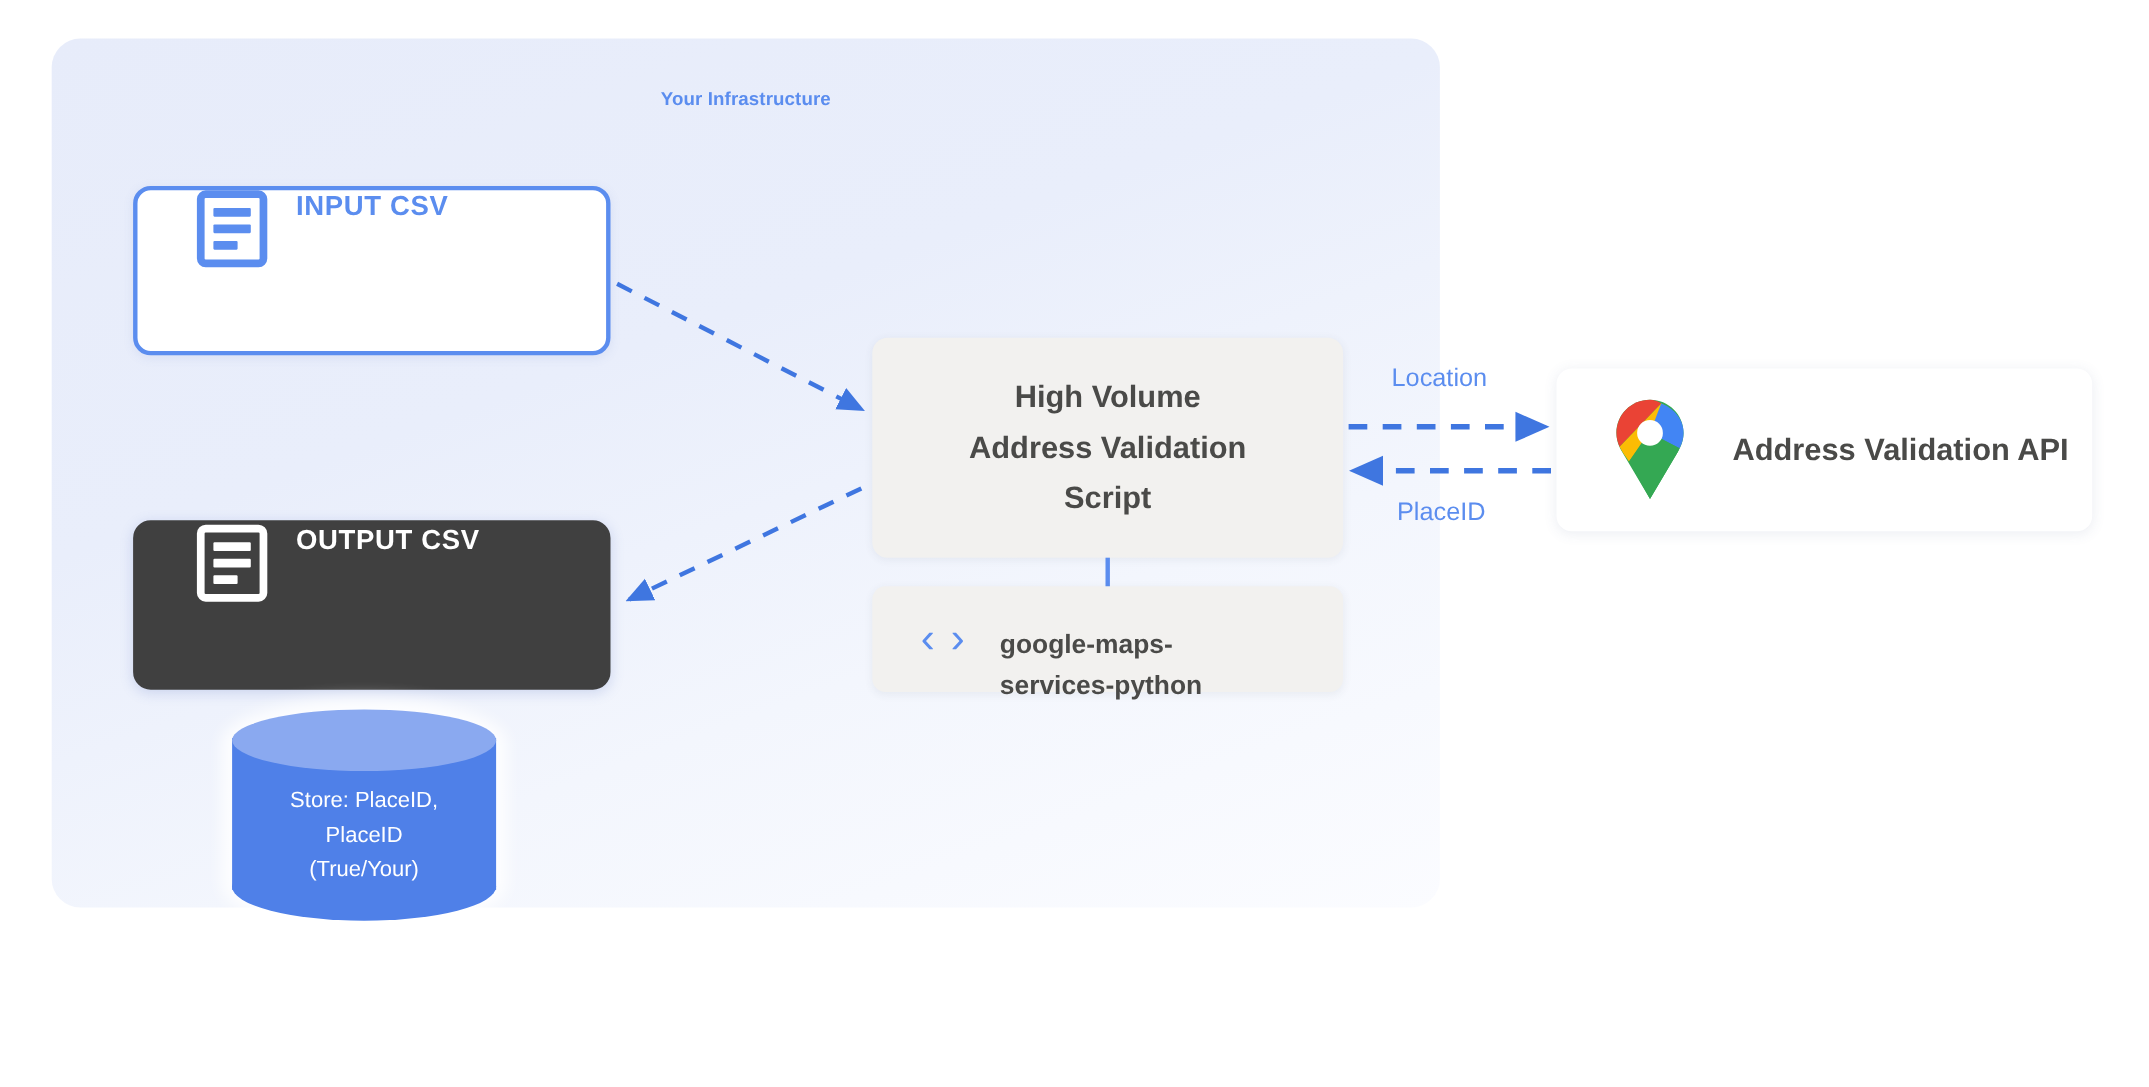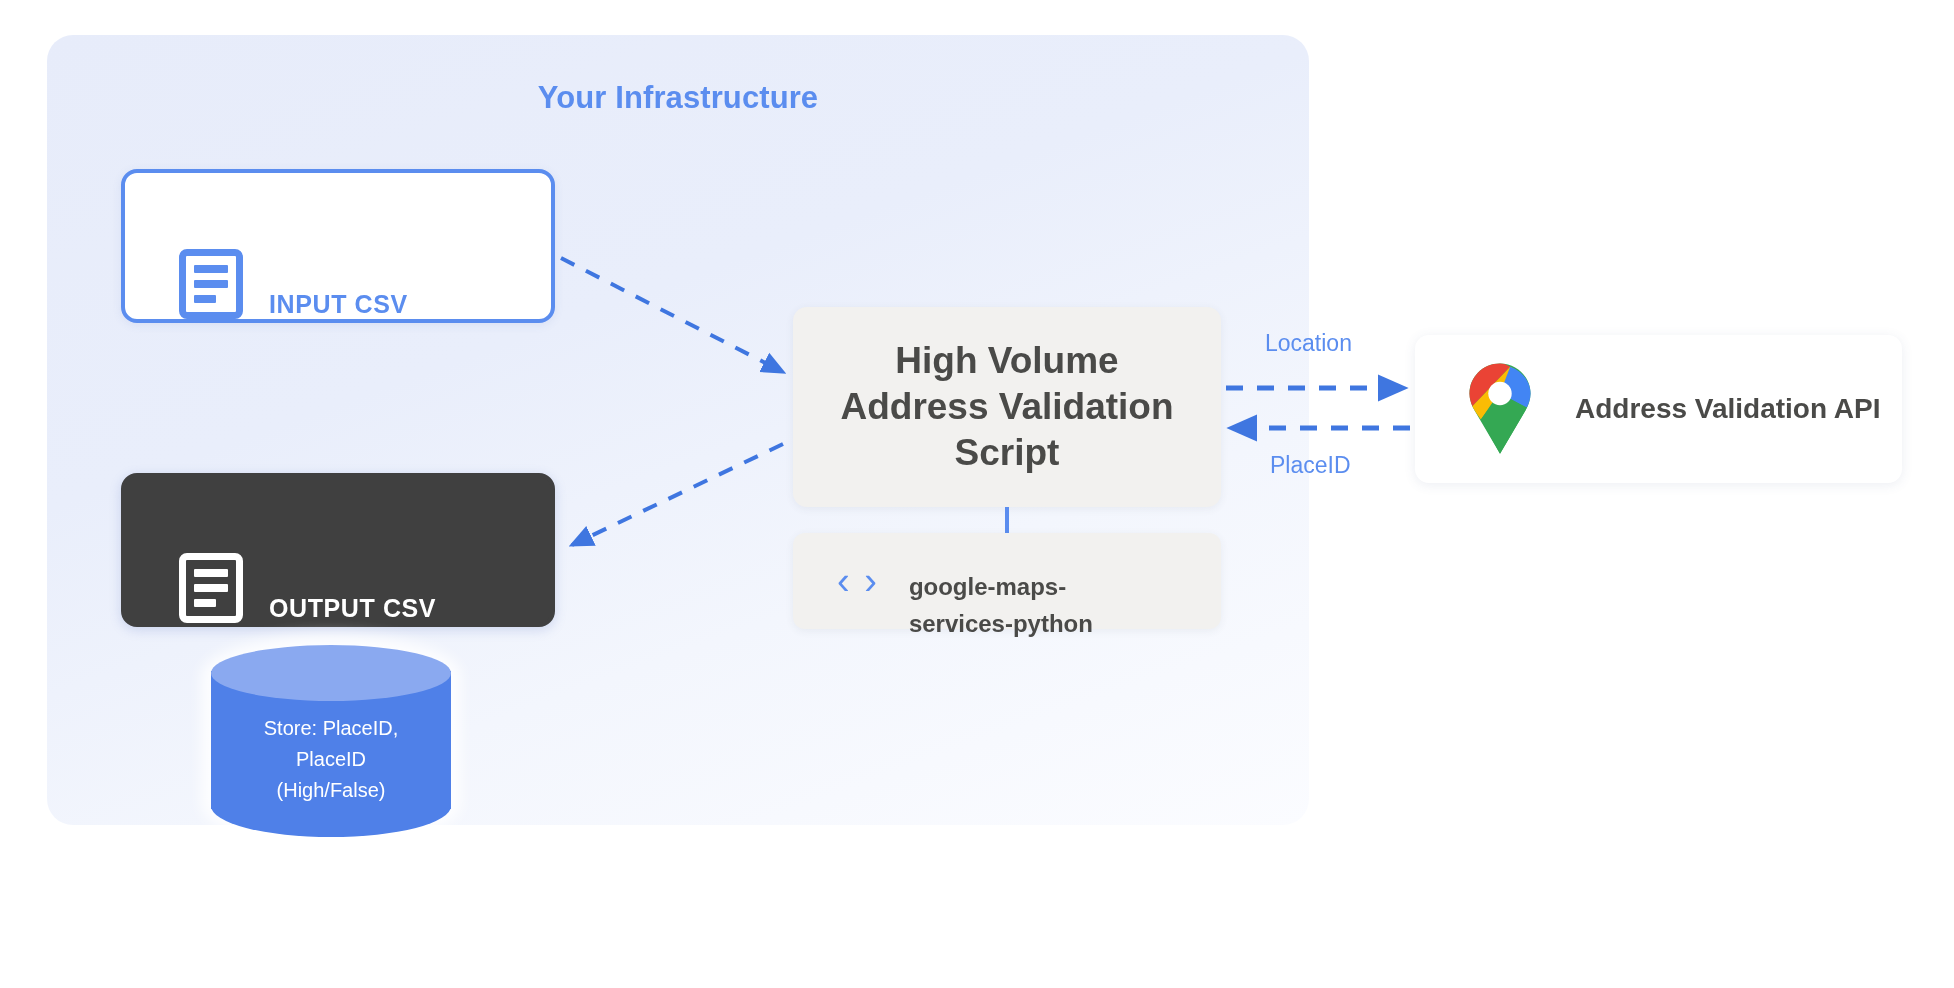--- a/index.html
+++ b/index.html
@@ -18,31 +18,31 @@
     width: 1262px; height: 790px;
     border-radius: 26px;
     background: linear-gradient(160deg, #e7ecfa 0%, #e9eefb 38%, #f3f6fd 68%, #fbfcff 100%);
   }
   .infra-title {
     position: absolute;
     left: 0; top: 45px;
     width: 1262px;
     text-align: center;
     color: #5b8def;
-    font-size: 31px;
+    font-size: 17px;
     font-weight: bold;
     letter-spacing: .1px;
   }
 
   
   .node { position: absolute; display: flex; align-items: center; }
 
   .csv-box {
     border-radius: 16px;
-    display: flex; align-items: flex-end;
+    display: flex; align-items: flex-start;
     gap: 26px;
     padding-left: 54px;
   }
   .csv-box.input {
     left: 121px; top: 169px;
     width: 434px; height: 154px;
     background: #ffffff;
     border: 4px solid #5b8def;
     box-shadow: 0 2px 10px rgba(80,110,190,.10);
   }
@@ -84,21 +84,21 @@
     left: 793px; top: 307px;
     width: 428px; height: 200px;
     background: #f2f1ef;
     border-radius: 14px;
     display: flex; flex-direction: column;
     align-items: center; justify-content: center;
     box-shadow: 0 2px 8px rgba(60,70,90,.07);
   }
   .script-card .line {
     color: #4a4a48;
-    font-size: 37px;
+    font-size: 28px;
     font-weight: bold;
     line-height: 46px;
     white-space: nowrap;
   }
 
   .lib-card {
     position: absolute;
     left: 793px; top: 533px;
     width: 428px; height: 96px;
     background: #f2f1ef;
@@ -282,17 +282,17 @@
   </div>
 
   <div class="db">
     <span class="halo"></span>
     <span class="bottom"></span>
     <span class="body"></span>
     <span class="top"></span>
     <span class="db-text">
       <span>Store: PlaceID,</span><br>
       <span>PlaceID</span><br>
-      <span>(High/False)</span>
+      <span>(True/Your)</span>
     </span>
   </div>
 
 </div>
 
 </body></html>

